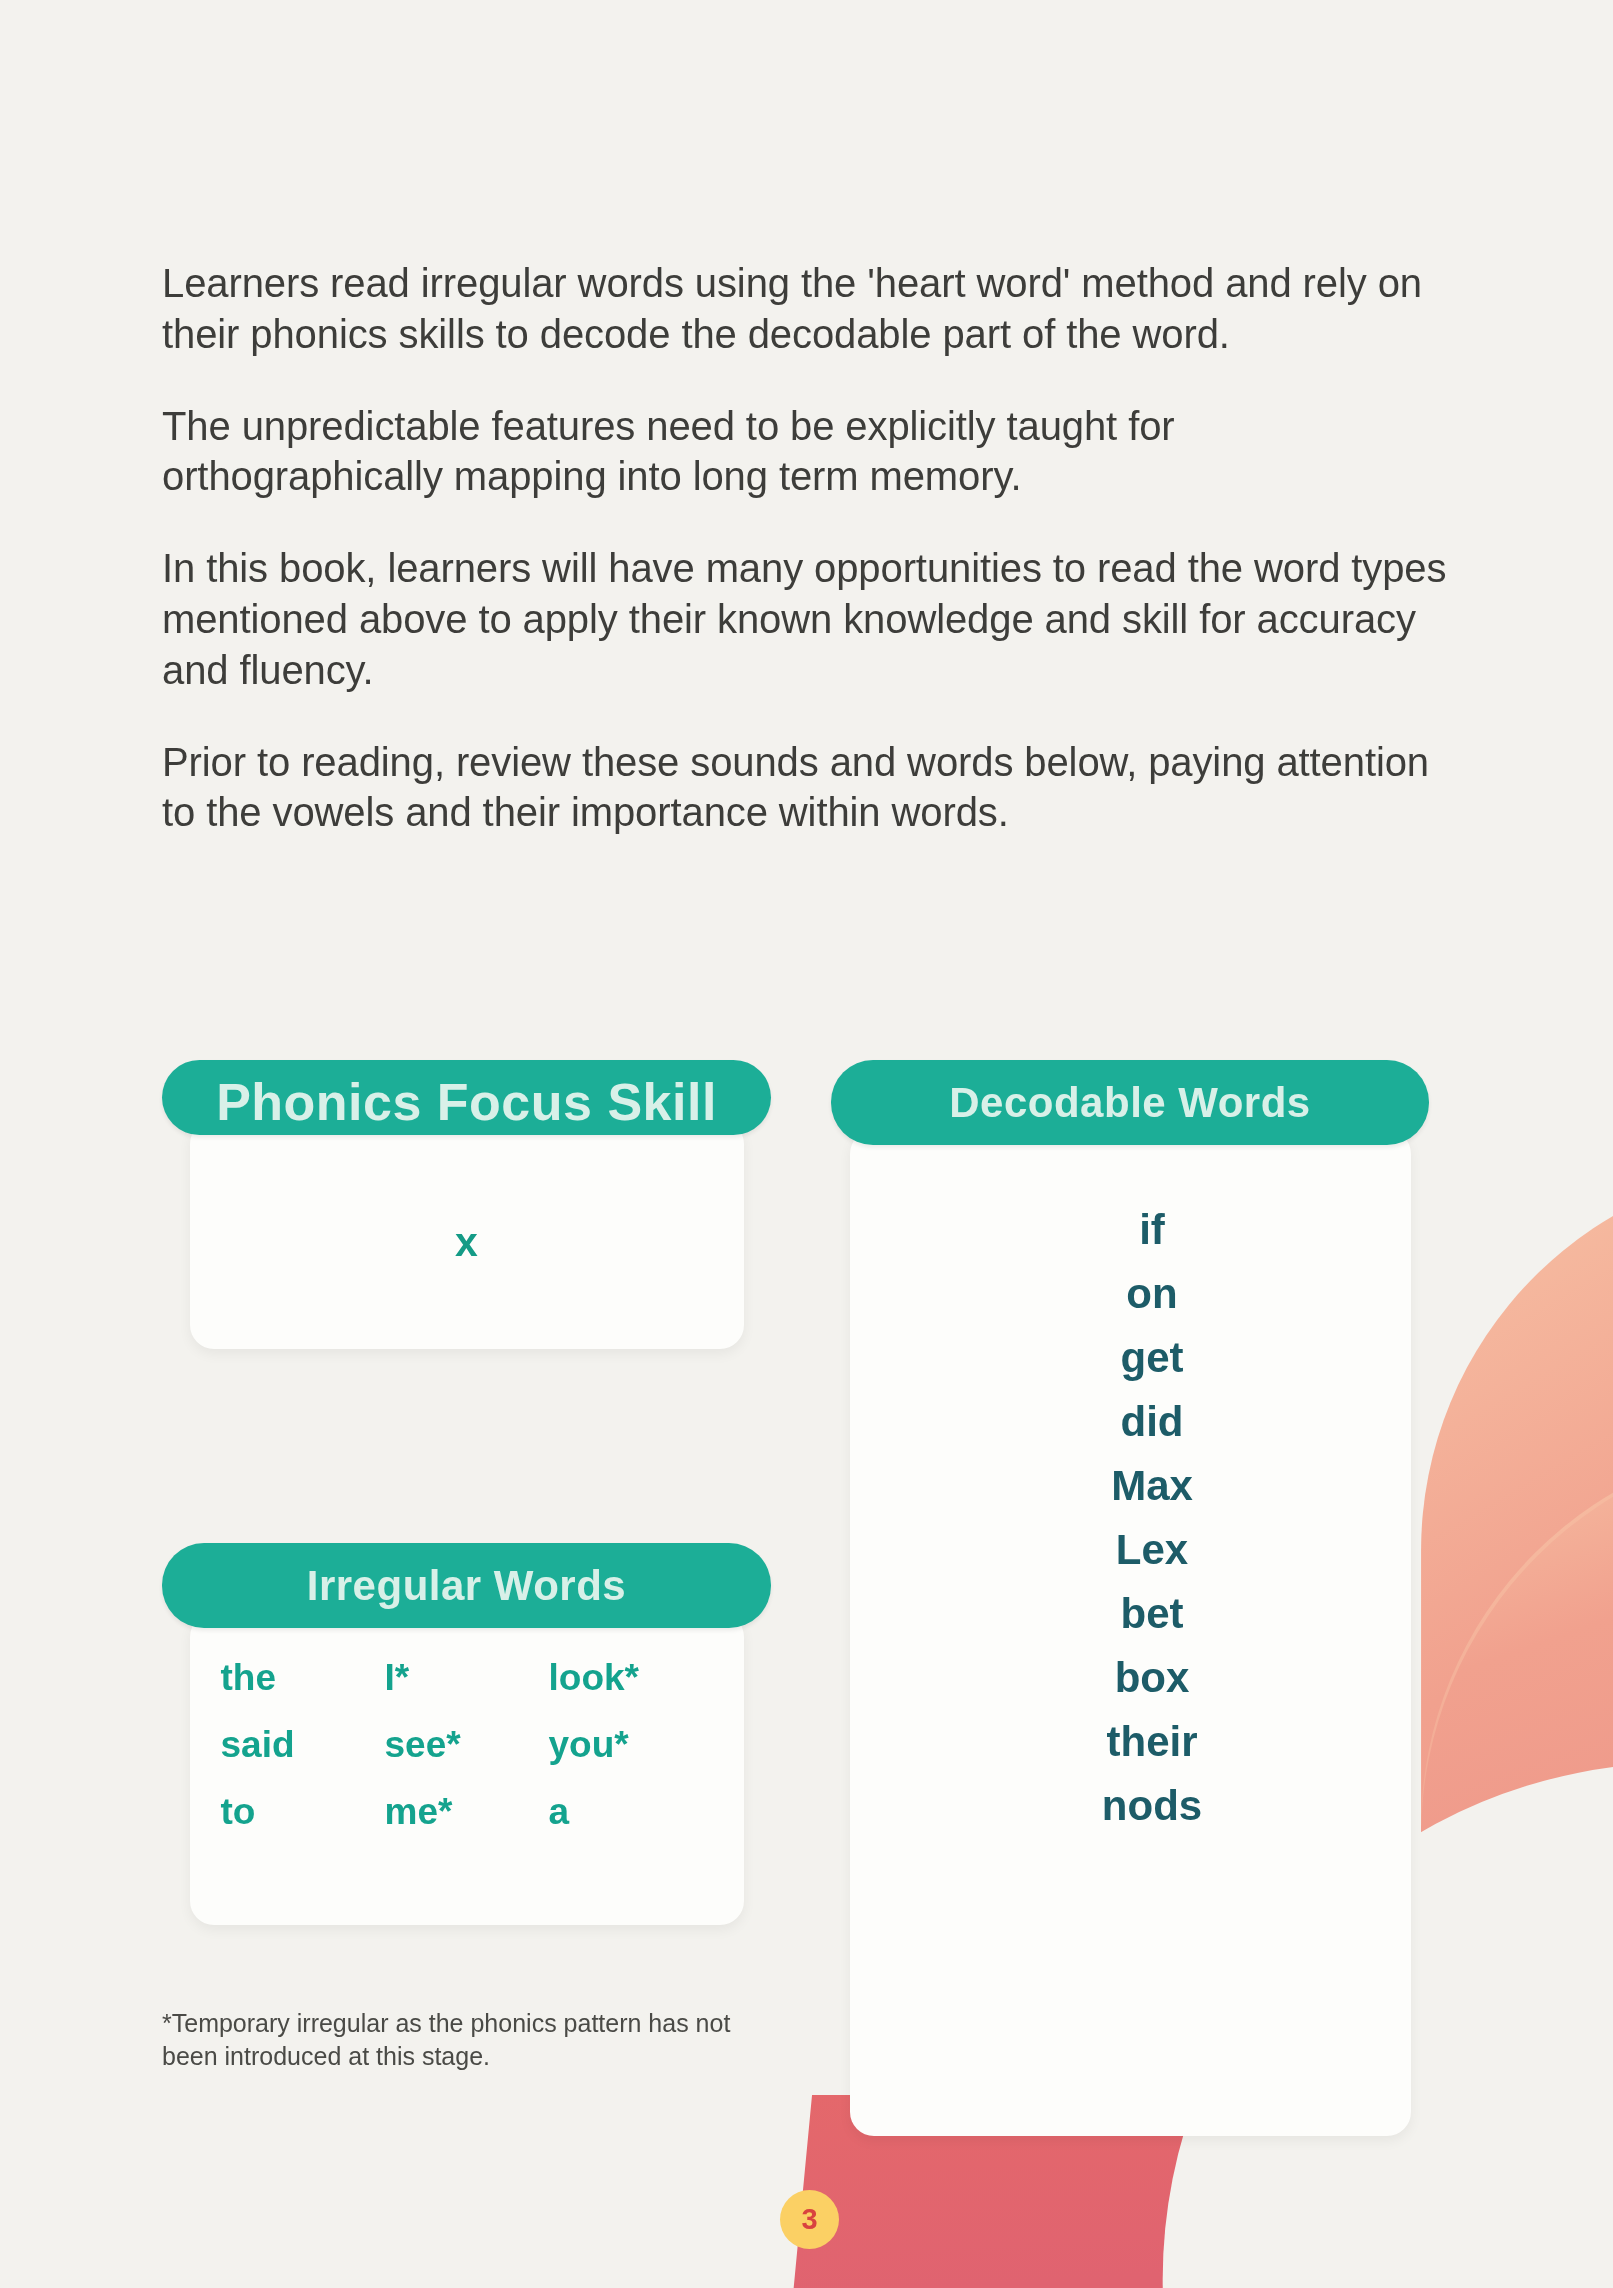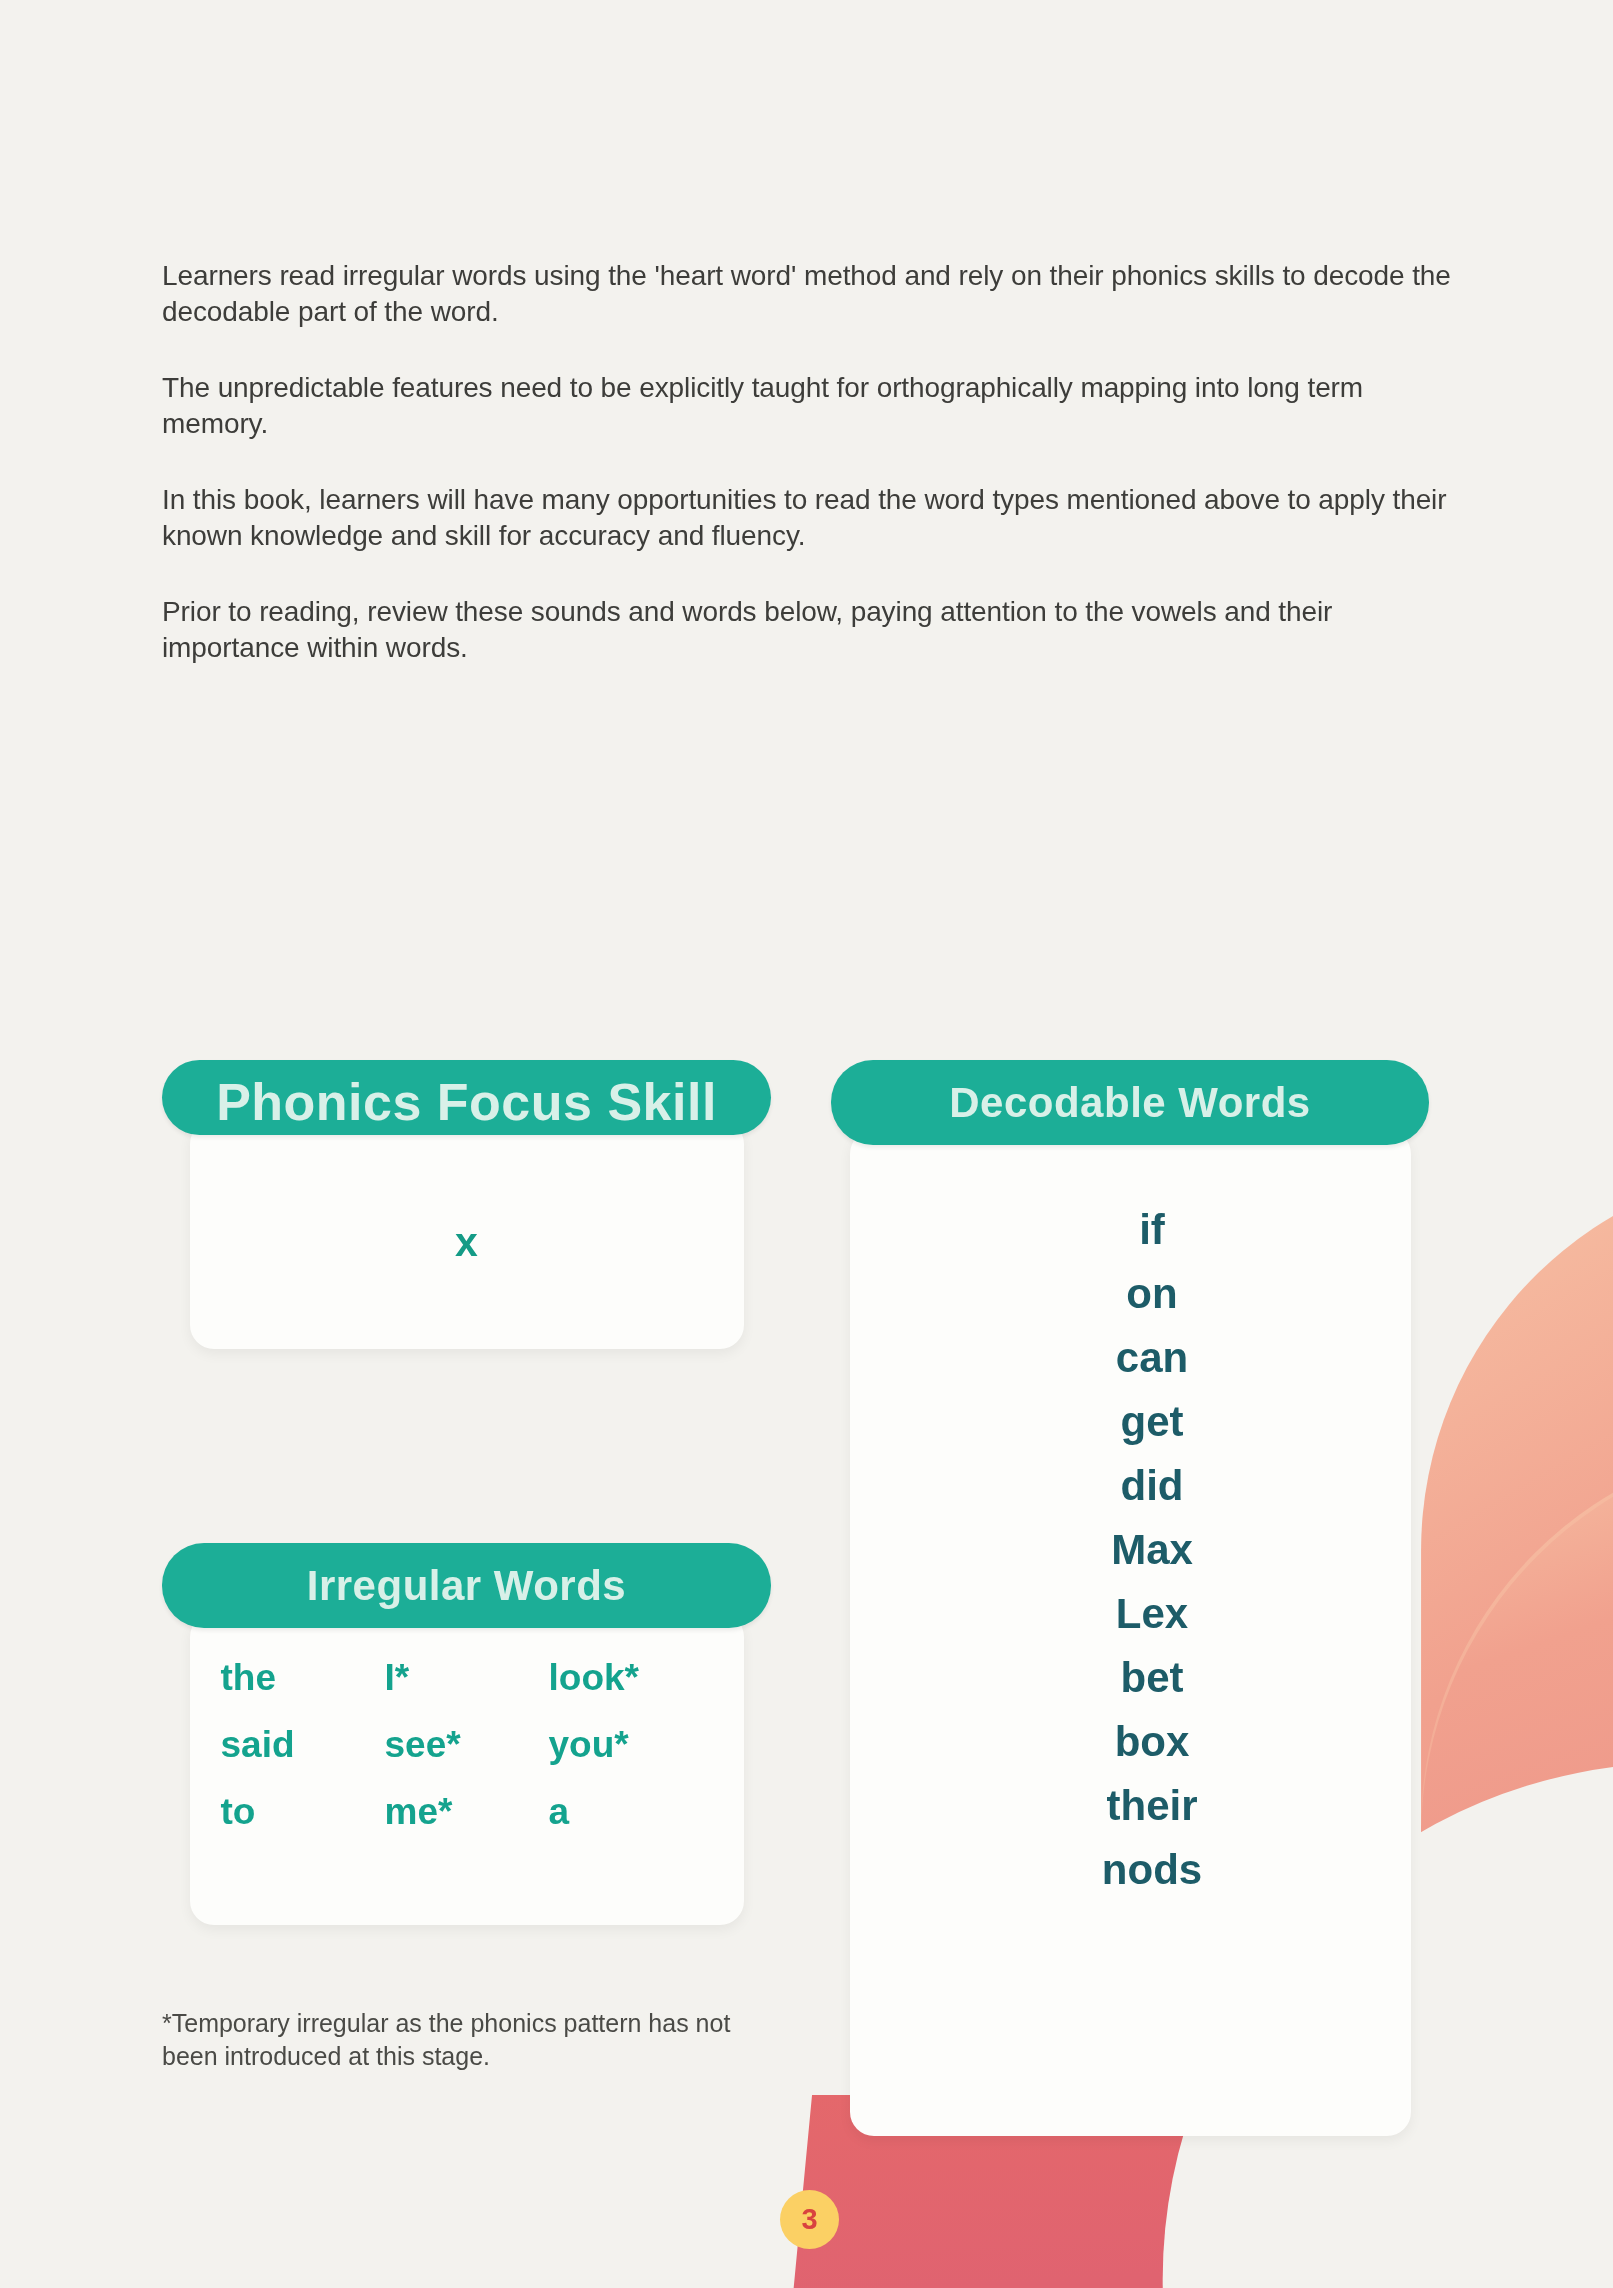--- a/index.html
+++ b/index.html
@@ -28,21 +28,21 @@
   
   .intro {
     position: absolute;
     left: 162px;
     top: 258px;
     width: 1292px;
     z-index: 3;
   }
   .intro p {
     margin: 0 0 41px 0;
-    font-size: 28px;
+    font-size: 40px;
     line-height: 1.27;
     color: #3d3d3a;
     letter-spacing: -0.1px;
   }
   .intro p:last-child { margin-bottom: 0; }
 
   
   .card {
     position: absolute;
     z-index: 4;
@@ -234,21 +234,20 @@
       <span class="irregular-word">a</span>
     </div>
   </div>
 </div>
 
 <div class="card" id="decodable-card">
   <div class="card-header">Decodable Words</div>
   <div class="card-body">
     <div class="decodable-word">if</div>
     <div class="decodable-word">on</div>
-    <div class="decodable-word">can</div>
     <div class="decodable-word">get</div>
     <div class="decodable-word">did</div>
     <div class="decodable-word">Max</div>
     <div class="decodable-word">Lex</div>
     <div class="decodable-word">bet</div>
     <div class="decodable-word">box</div>
     <div class="decodable-word">their</div>
     <div class="decodable-word">nods</div>
   </div>
 </div>

